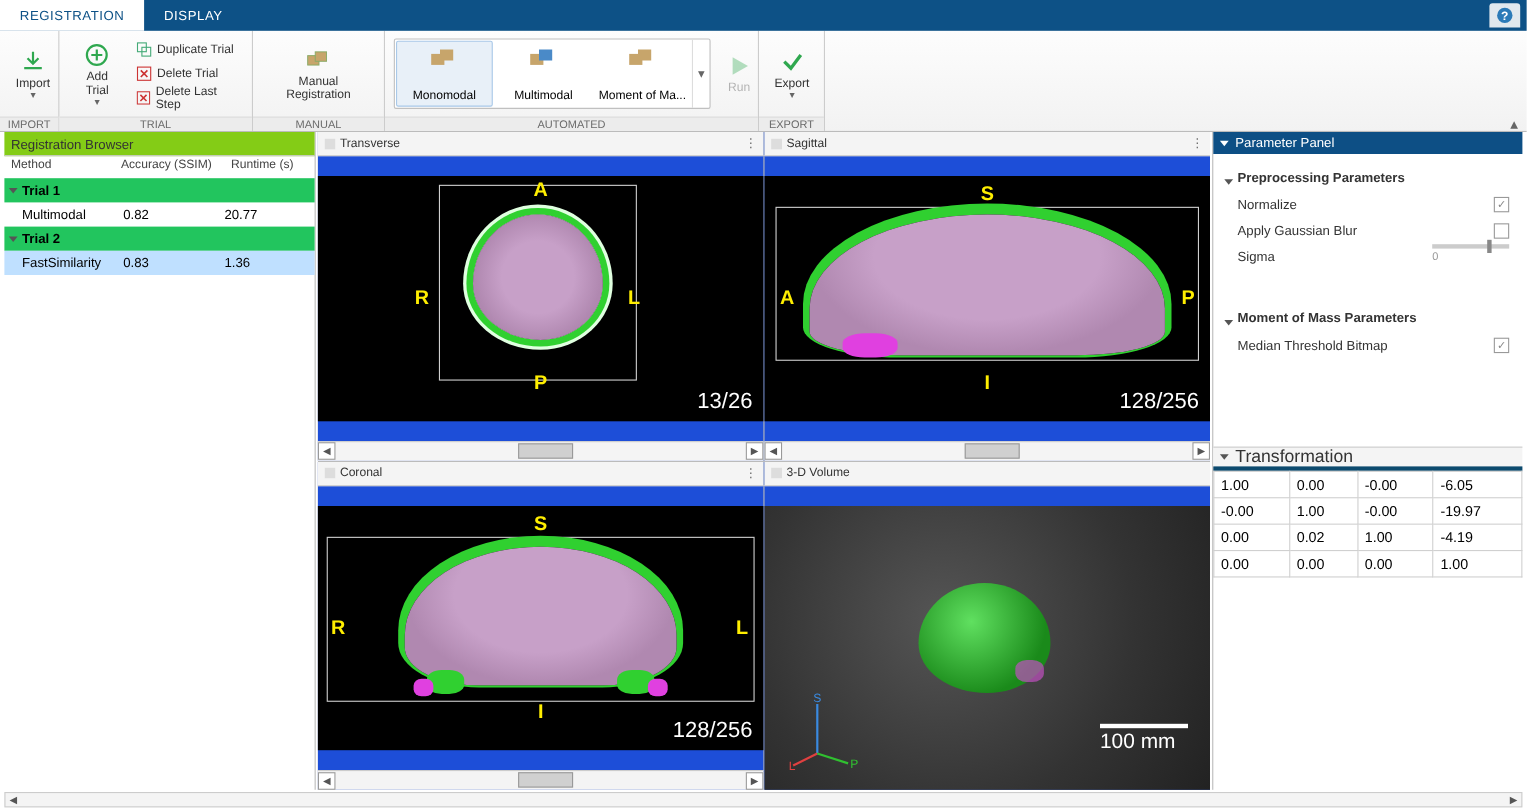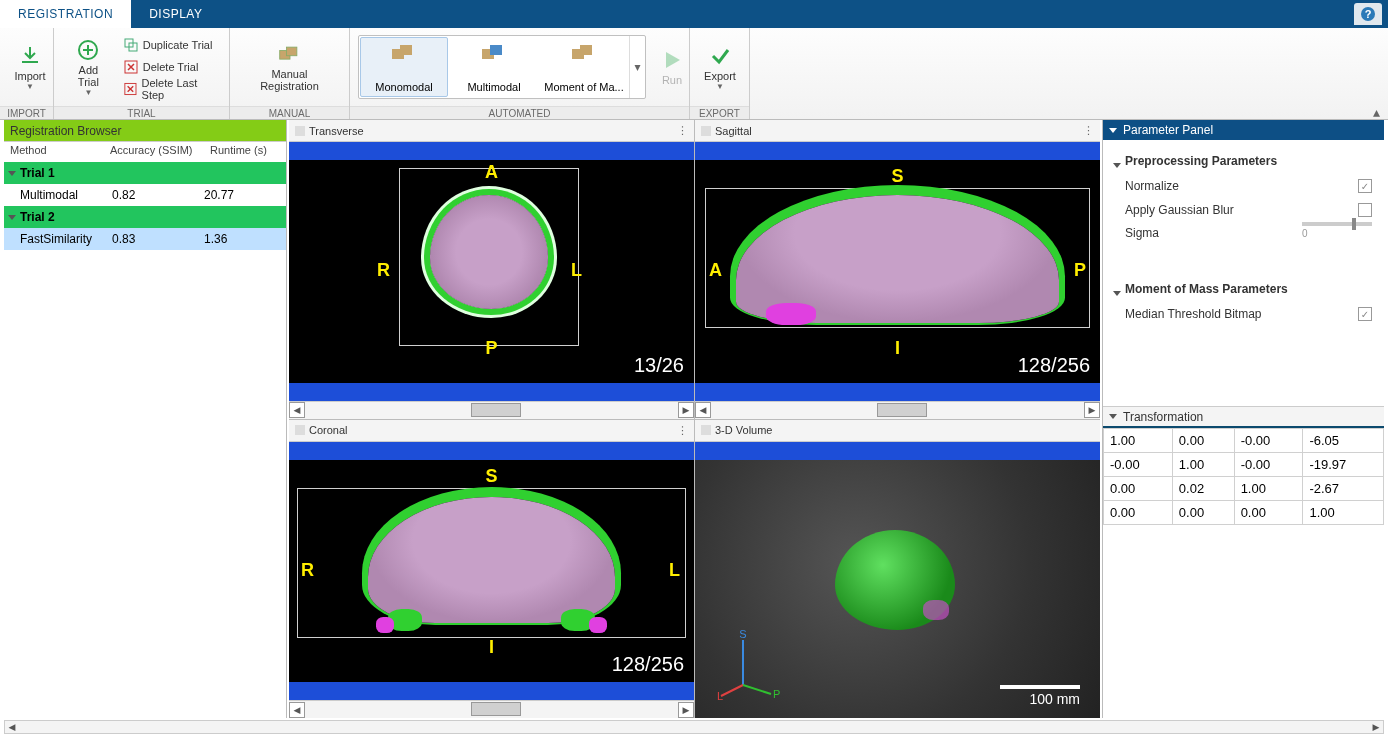--- a/index.html
+++ b/index.html
@@ -64,35 +64,35 @@
 .parambody { padding: 8px 10px; flex: 0 0 auto; height: 266px; }
 .sectionhdr { font-weight: bold; font-size: 12px; color: #333; margin: 6px 0; display: flex; align-items: flex-end; }
 .sectionhdr .tws { width: 0; height: 0; border-left: 4px solid transparent; border-right: 4px solid transparent; border-top: 5px solid #555; margin-right: 4px; }
 .paramrow { display: flex; align-items: center; height: 24px; font-size: 12px; color: #333; padding-left: 12px; }
 .paramrow .plabel { flex: 1; }
 .paramrow .chk { width: 14px; height: 14px; border: 1px solid #999; background: #fff; display: flex; align-items: center; justify-content: center; font-size: 10px; color: #888; margin-right: 2px;}
 .slider { width: 70px; height: 4px; background: #ccc; position: relative; margin-right: 2px; }
 .slider .knob { position: absolute; top: -4px; left: 50px; width: 4px; height: 12px; background: #888; }
 .slabel { font-size: 10px; color: #999; margin-top: 2px; }
 
-.transpanel-hdr { height: 22px; background: #f4f4f4; border-top: 1px solid #ccc; border-bottom: 2px solid #0c4a6e; display: flex; align-items: center; padding-left: 6px; font-size: 12px; color: #333; }
+.transpanel-hdr { height: 22px; background: #f4f4f4; border-top: 1px solid #ccc; border-bottom: 4px solid #0c4a6e; display: flex; align-items: center; padding-left: 6px; font-size: 16px; color: #333; }
 .transpanel-hdr .tw3 { width: 0; height: 0; border-left: 4px solid transparent; border-right: 4px solid transparent; border-top: 5px solid #555; margin-right: 6px; }
 .matrix { border-collapse: collapse; width: 100%; font-size: 13px; }
 .matrix td { border: 1px solid #d0d0d0; padding: 4px 6px; height: 24px; }
 
 .bottomsb { position: absolute; left: 4px; right: 4px; bottom: 2px; height: 14px; background: #f4f4f4; border: 1px solid #ccc; display: flex; justify-content: space-between; }
 .bottomsb .a2 { width: 14px; height: 12px; display: flex; align-items: center; justify-content: center; font-size: 9px; color: #555; }
 
 .collapse-arrow { position: absolute; right: 8px; top: 104px; color: #666; font-size: 14px; }
 
 
 .blob { position: absolute; border-radius: 50% 50% 48% 52% / 55% 55% 45% 45%; }
 .volbody { background: radial-gradient(circle at 40% 40%, #555, #333 60%, #222); }
 .axis3d { position: absolute; left: 18px; bottom: 18px; width: 70px; height: 70px; }
-.scalebar { position: absolute; right: 20px; bottom: 11px; color: #fff; font-size: 14px; text-align: right; }
+.scalebar { position: absolute; right: 20px; bottom: 32px; color: #fff; font-size: 19px; text-align: left; }
 </style>
 </head>
 <body>
 
 <div class="tabbar">
   <div class="tab active">REGISTRATION</div>
   <div class="tab">DISPLAY</div>
   <div class="helpbtn">
     <svg width="16" height="16">
         <circle cx="8" cy="8" r="7" fill="#2a7ab8"></circle>
@@ -410,21 +410,21 @@
       <tr>
             <td>-0.00</td>
             <td>1.00</td>
             <td>-0.00</td>
             <td>-19.97</td>
           </tr>
       <tr>
             <td>0.00</td>
             <td>0.02</td>
             <td>1.00</td>
-            <td>-2.67</td>
+            <td>-4.19</td>
           </tr>
       <tr>
             <td>0.00</td>
             <td>0.00</td>
             <td>0.00</td>
             <td>1.00</td>
           </tr>
     </tbody>
       </table>
   </div>

